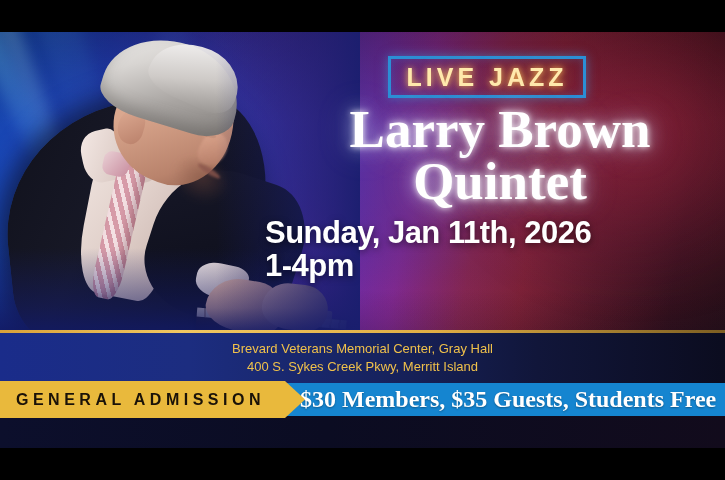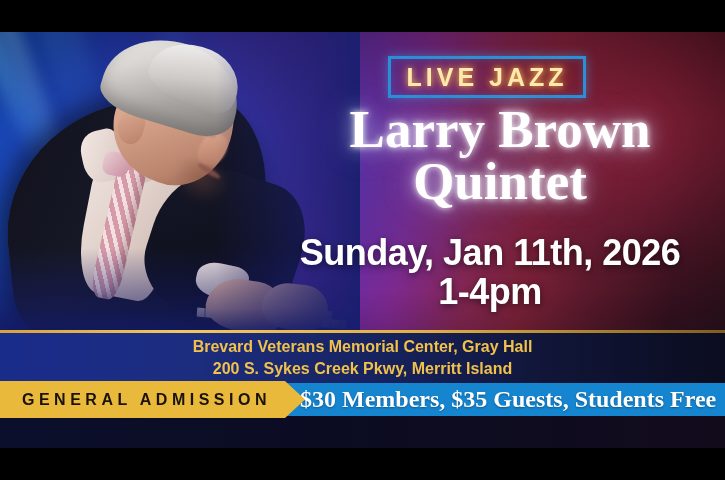--- a/index.html
+++ b/index.html
@@ -362,27 +362,27 @@
       0 0 6px rgba(255,255,255,0.95),
       0 0 18px rgba(220,225,255,0.75),
       0 0 34px rgba(170,185,255,0.45);
   }
   #headline .l2 { display: block; }
 
   
   #datetime {
     position: absolute;
     left: 265px;
-    top: 202px;
+    top: 184px;
     width: 450px;
-    text-align: center;
+    text-align: left;
     z-index: 20;
     font-family: "Liberation Sans", sans-serif;
     font-weight: 700;
-    font-size: 36px;
+    font-size: 31px;
     line-height: 1.08;
     color: #ffffff;
     letter-spacing: -0.5px;
     text-shadow: 0 2px 7px rgba(0,0,0,0.55);
   }
   #datetime .time { display: block; }
 
   
   #gold-rule {
     position: absolute;
@@ -403,22 +403,22 @@
     height: 50px;
     background: linear-gradient(90deg, #1a2c8a 0%, #1c2d80 26%, #17235f 52%, #11163a 74%, #0b0c1f 100%);
     z-index: 30;
     display: flex;
     flex-direction: column;
     align-items: center;
     justify-content: center;
   }
   #venue-band .line {
     font-family: "Liberation Sans", sans-serif;
-    font-size: 16px;
-    font-weight: 700;
+    font-size: 13px;
+    font-weight: 400;
     color: #f0c14b;
     line-height: 1.35;
     white-space: nowrap;
   }
 
   
   #price-band {
     position: absolute;
     left: 0;
     top: 351px;
@@ -454,21 +454,21 @@
     display: flex;
     align-items: center;
     clip-path: polygon(0 0, 285px 0, 305px 50%, 285px 100%, 0 100%);
   }
   #ga-ribbon .txt {
     font-family: "Liberation Sans", sans-serif;
     font-weight: 700;
     font-size: 16px;
     letter-spacing: 4.5px;
     color: #1a1208;
-    padding-left: 22px;
+    padding-left: 16px;
   }
 
   
   #footer-strip {
     position: absolute;
     left: 0;
     top: 384px;
     width: 725px;
     height: 32px;
     background: linear-gradient(90deg, #0c0f2c 0%, #0b0c22 45%, #120b1c 100%);
@@ -540,21 +540,21 @@
 
     <div id="datetime">
       <span>Sunday, Jan 11th, 2026</span>
       <span class="time">1-4pm</span>
     </div>
 
     <div id="gold-rule"></div>
 
     <div id="venue-band">
       <div class="line">Brevard Veterans Memorial Center, Gray Hall</div>
-      <div class="line">200 S. Sykes Creek Pkwy, Merritt Island</div>
+      <div class="line">400 S. Sykes Creek Pkwy, Merritt Island</div>
     </div>
 
     <div id="price-band"></div>
     <div id="price-text">$30 Members, $35 Guests, Students Free</div>
     <div id="ga-ribbon">
       <span class="txt">GENERAL ADMISSION</span>
     </div>
 
     <div id="footer-strip"></div>
 

